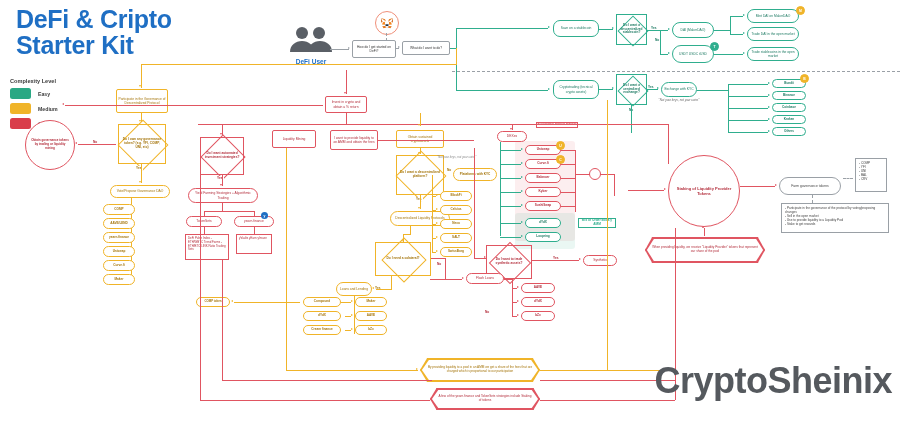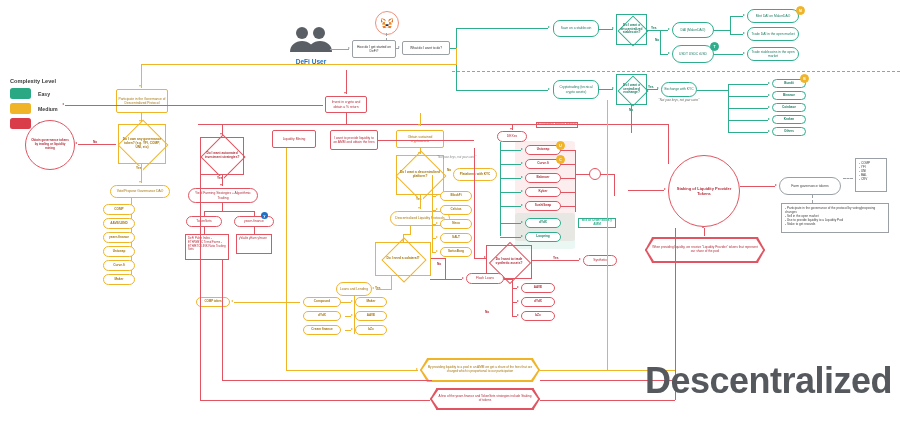--- a/index.html
+++ b/index.html
@@ -114,20 +114,24 @@
 
   #watermark{right:8px;bottom:22px;font-size:36px;font-weight:bold;color:#55595e;letter-spacing:-0.5px;
              font-family:"Liberation Sans",sans-serif;}
   .sep{position:absolute;border-top:0.7px dashed #9aa0a6;}
 </style>
 </head>
 <body>
 
 <div id="canvas">
 
+  <div class="ly" id="title">
+    <div>DeFi &amp; Cripto</div>
+    <div>Starter Kit</div>
+  </div>
 
   <div class="ly" id="legend">
     <div class="lg-title">Complexity Level</div>
     <div class="lg-row">
       <div class="lg-sw" style="background:#2aa884"></div>
       <div class="lg-lb">Easy</div>
     </div>
     <div class="lg-row">
       <div class="lg-sw" style="background:#f0b429"></div>
       <div class="lg-lb">Medium</div>
@@ -517,15 +521,15 @@
   <div class="v cy" style="left:607px;top:100px;height:270px;"></div>
 
   <div class="v cr" style="left:668px;top:124px;height:40px;"></div>
 
   <div class="v cr" style="left:474px;top:148px;height:110px;"></div>
   <div class="h cr" style="left:474px;top:258px;width:12px;"></div>
   <div class="arw arw-r ar-r" style="left:484px;top:255.5px;"></div>
   <div class="h cr" style="left:378px;top:140px;width:96px;"></div>
   <div class="elab r" style="left:484px;top:310px;">No</div>
 
-  <div class="ly" id="watermark">Descentralized</div>
+  <div class="ly" id="watermark">CryptoSheinix</div>
 
 </div>
 
 </body></html>

